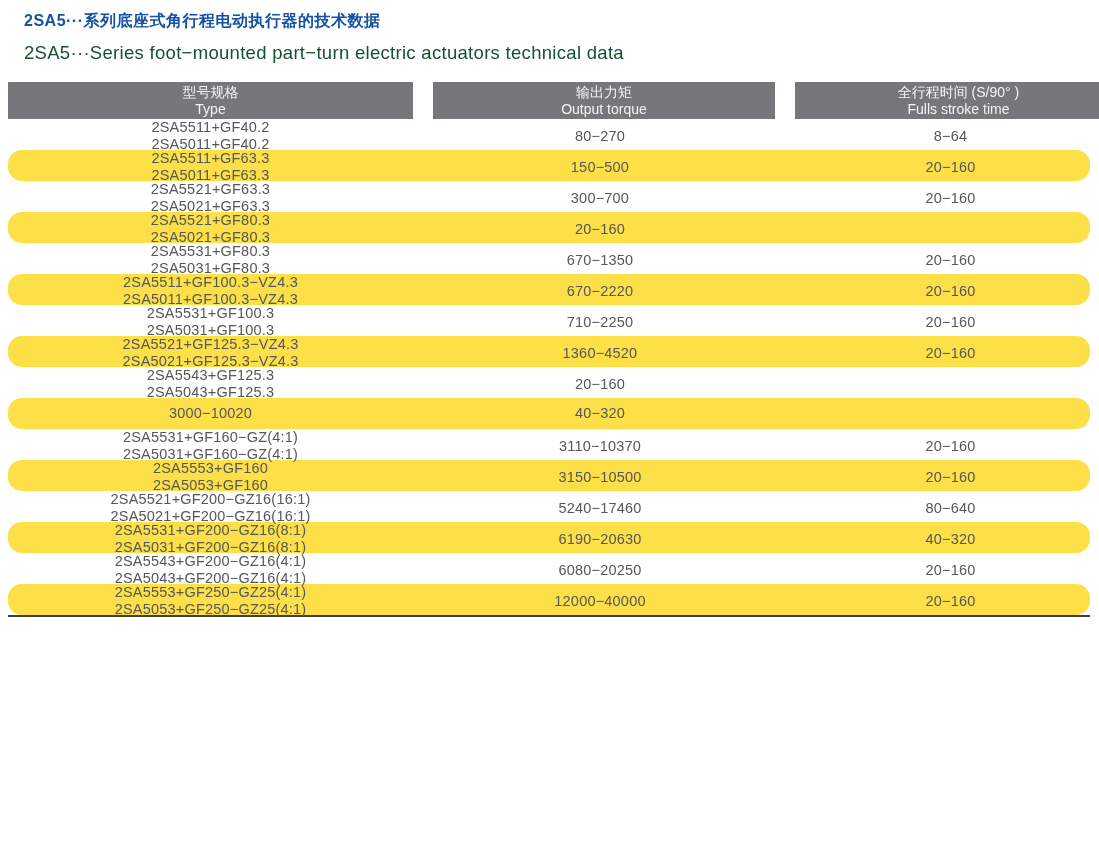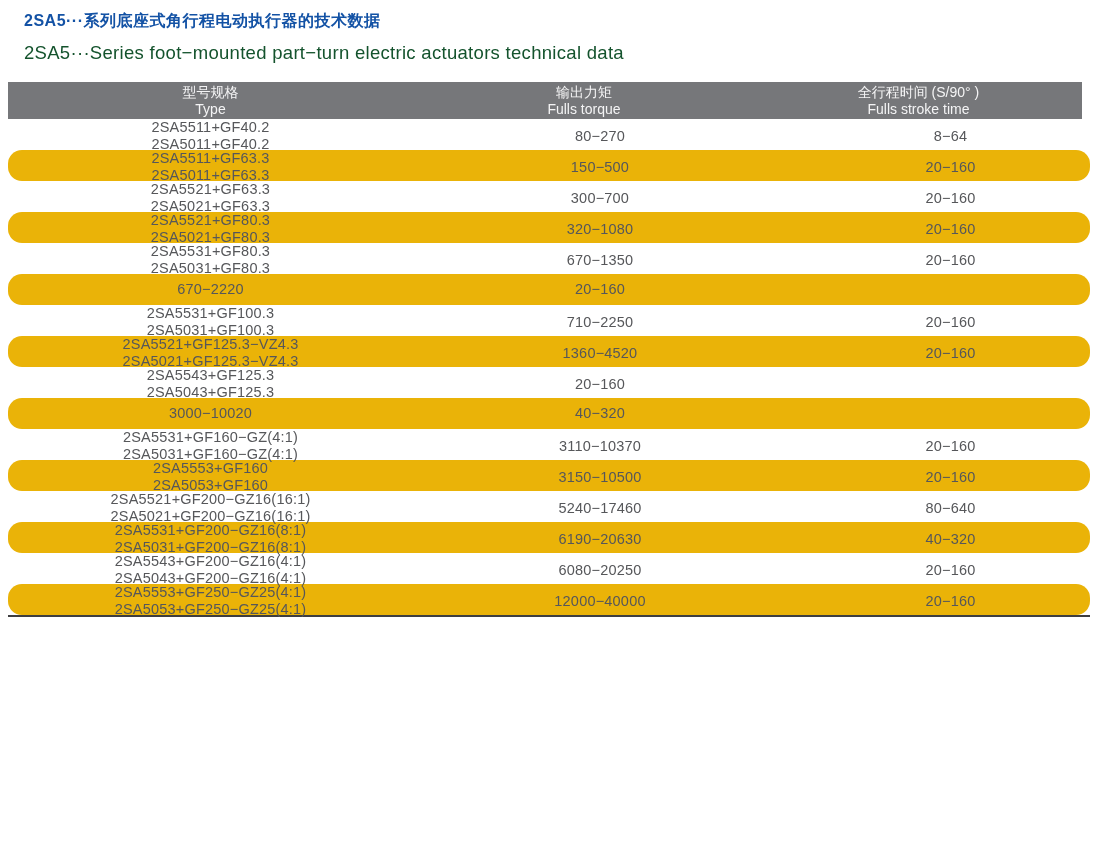--- a/index.html
+++ b/index.html
@@ -25,21 +25,21 @@
     color:#14532d;
     letter-spacing:0.3px;
   }
   .table{
     margin:17px 8px 0 8px;
     width:1082px;
   }
   .thead{
     display:grid;
     grid-template-columns:405px 342px 327px;
-    column-gap:0;
+    column-gap:20px;
   }
   .th{
     background:#76777A;
     color:#F4F4F5;
     height:37px;
     display:flex;
     flex-direction:column;
     justify-content:center;
     align-items:center;
     font-size:14px;
@@ -47,21 +47,21 @@
   }
   .tbody{
     border-bottom:2px solid #3E3E40;
   }
   .tr{
     display:grid;
     grid-template-columns:405px 342px 327px;
     column-gap:16px;
     height:31px;
   }
-  .tr.alt{background:#eab308;border-radius:14px;}
+  .tr.alt{background:#fde047;border-radius:14px;}
   .td{
     display:flex;
     flex-direction:column;
     justify-content:center;
     align-items:center;
     font-size:14.5px;
     line-height:17px;
     color:#56575A;
     letter-spacing:0.2px;
   }
@@ -74,21 +74,21 @@
   <div class="subtitle">2SA5···Series foot−mounted part−turn electric actuators technical data</div>
 
   <div class="table">
     <div class="thead">
       <div class="th">
         <div>型号规格</div>
         <div>Type</div>
       </div>
       <div class="th">
         <div>输出力矩</div>
-        <div>Fulls torque</div>
+        <div>Output torque</div>
       </div>
       <div class="th">
         <div>全行程时间 (S/90°  )</div>
         <div>Fulls stroke time</div>
       </div>
     </div>
     <div class="tbody" id="tbody">
         <div class="tr">
           <div class="td">
             <div>2SA5511+GF40.2</div>
@@ -111,32 +111,35 @@
             <div>2SA5021+GF63.3</div>
           </div>
           <div class="td">300−700</div>
           <div class="td">20−160</div>
         </div>
         <div class="tr alt">
           <div class="td">
             <div>2SA5521+GF80.3</div>
             <div>2SA5021+GF80.3</div>
           </div>
-          <div class="td">320−1080</div>
           <div class="td">20−160</div>
         </div>
         <div class="tr">
           <div class="td">
             <div>2SA5531+GF80.3</div>
             <div>2SA5031+GF80.3</div>
           </div>
           <div class="td">670−1350</div>
           <div class="td">20−160</div>
         </div>
         <div class="tr alt">
+          <div class="td">
+            <div>2SA5511+GF100.3−VZ4.3</div>
+            <div>2SA5011+GF100.3−VZ4.3</div>
+          </div>
           <div class="td">670−2220</div>
           <div class="td">20−160</div>
         </div>
         <div class="tr">
           <div class="td">
             <div>2SA5531+GF100.3</div>
             <div>2SA5031+GF100.3</div>
           </div>
           <div class="td">710−2250</div>
           <div class="td">20−160</div>

